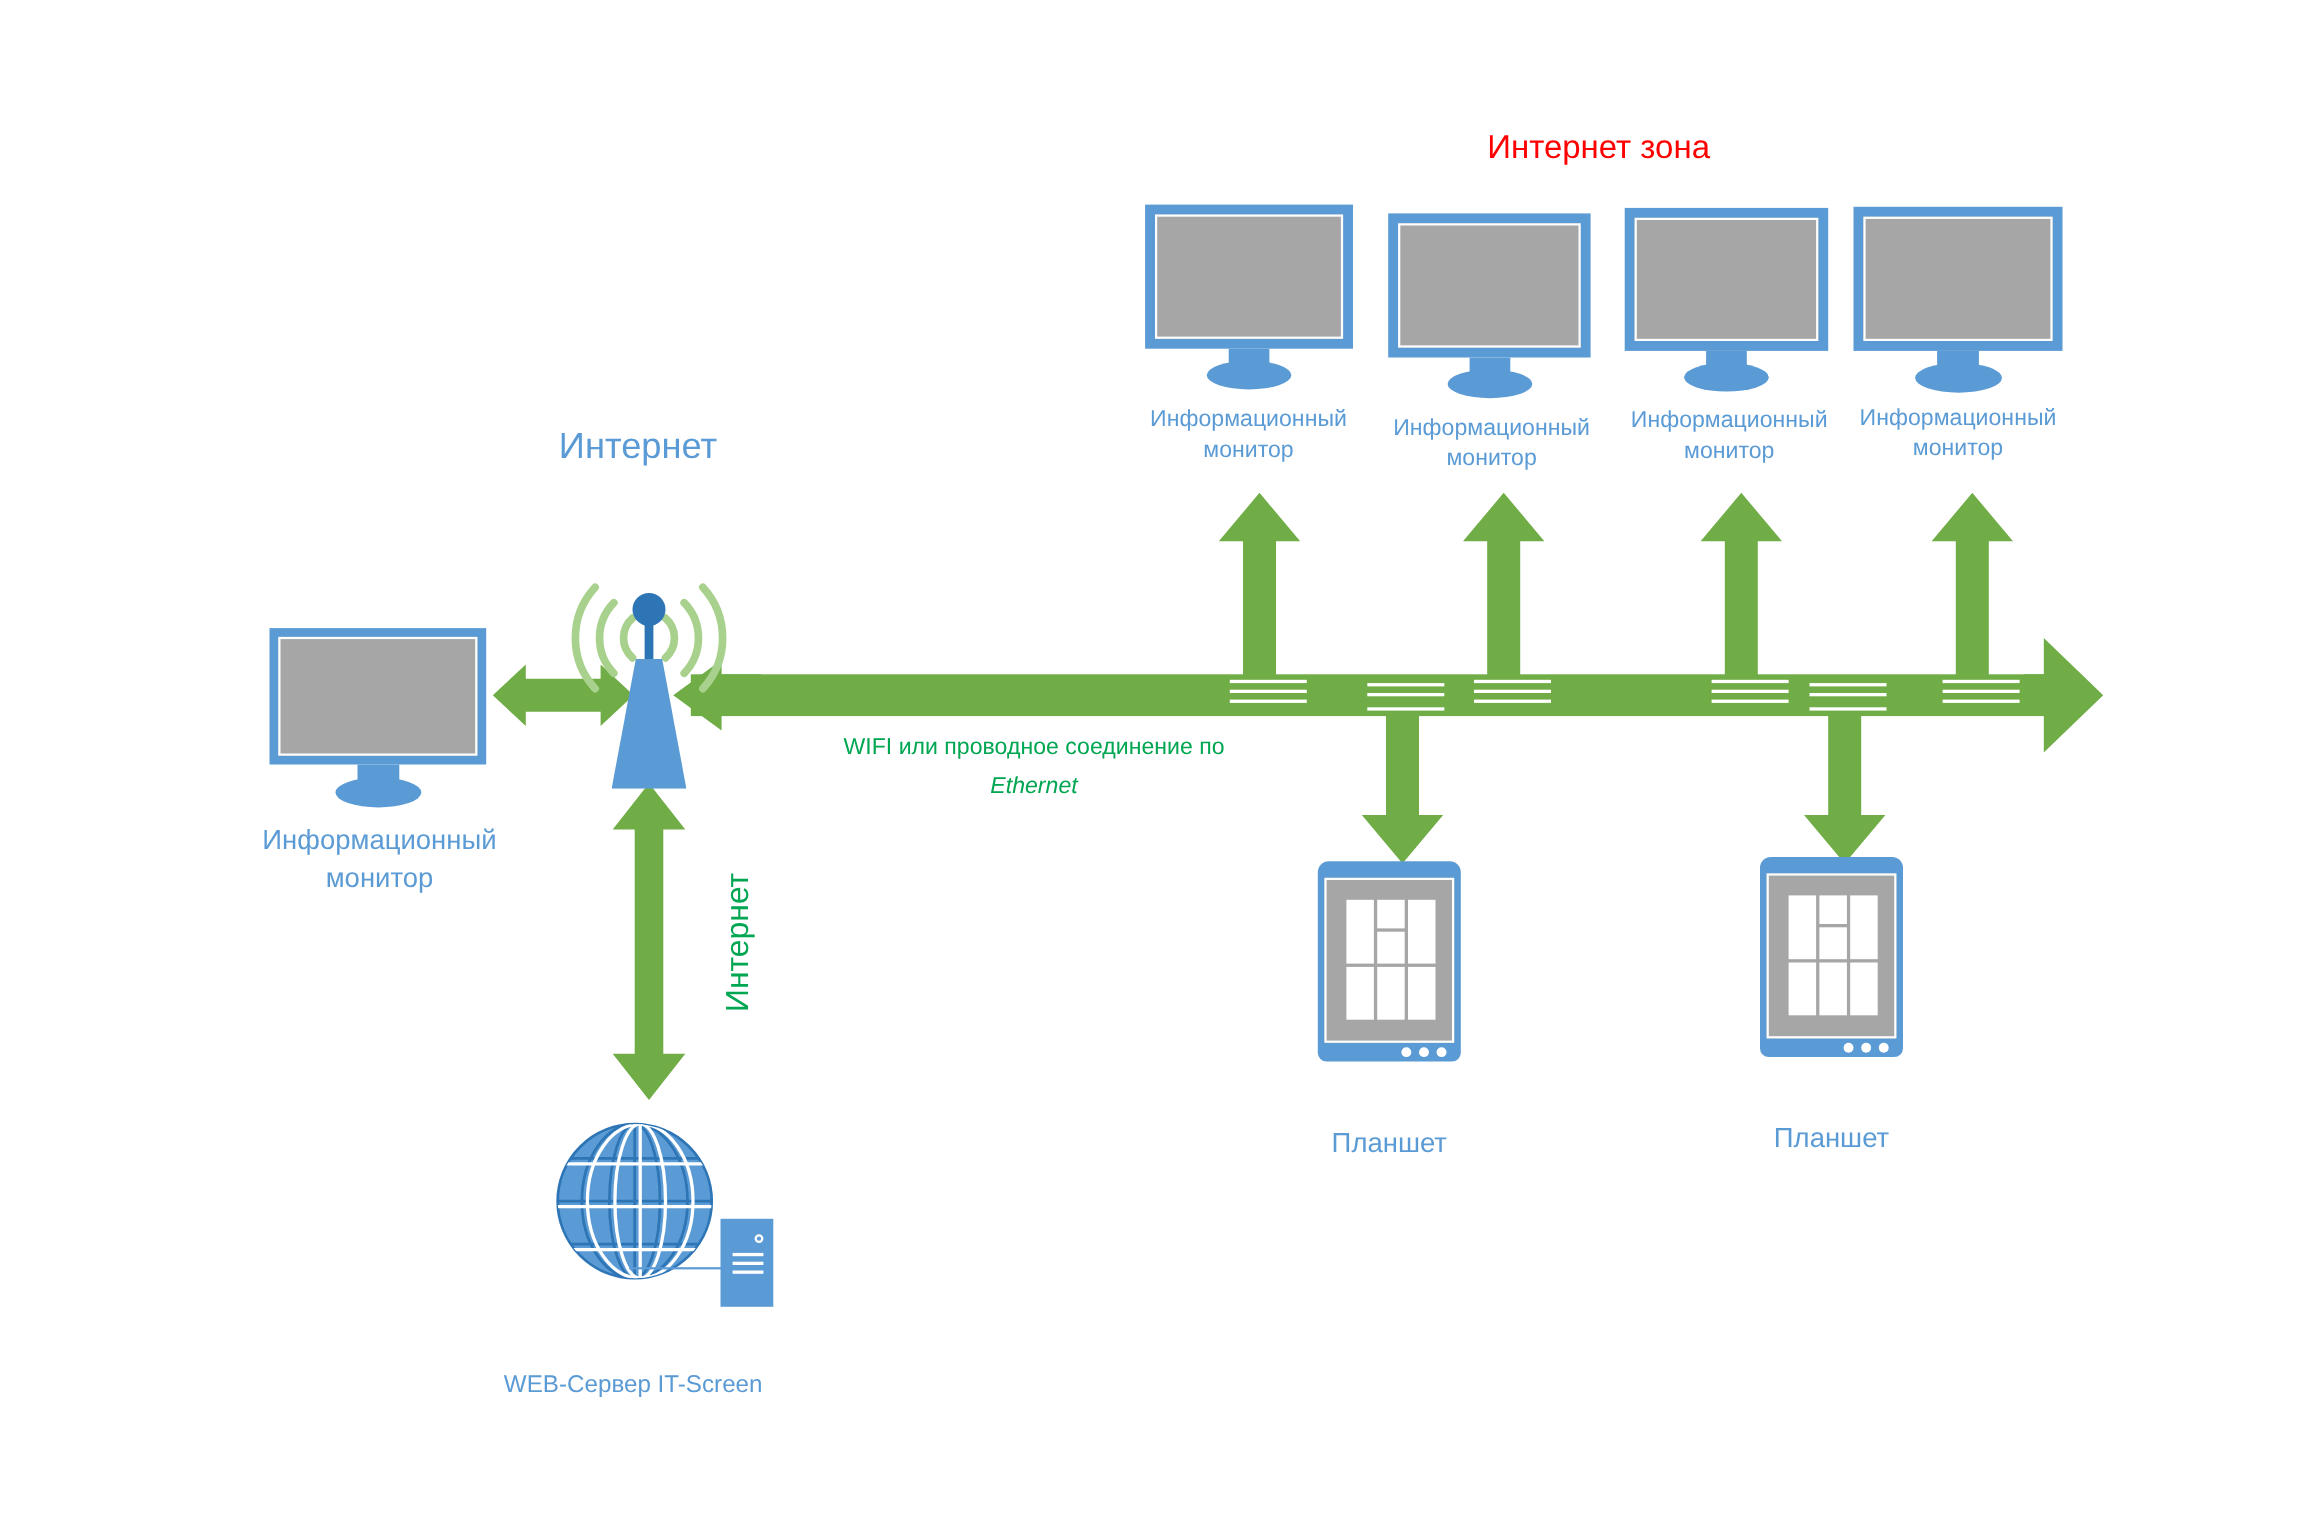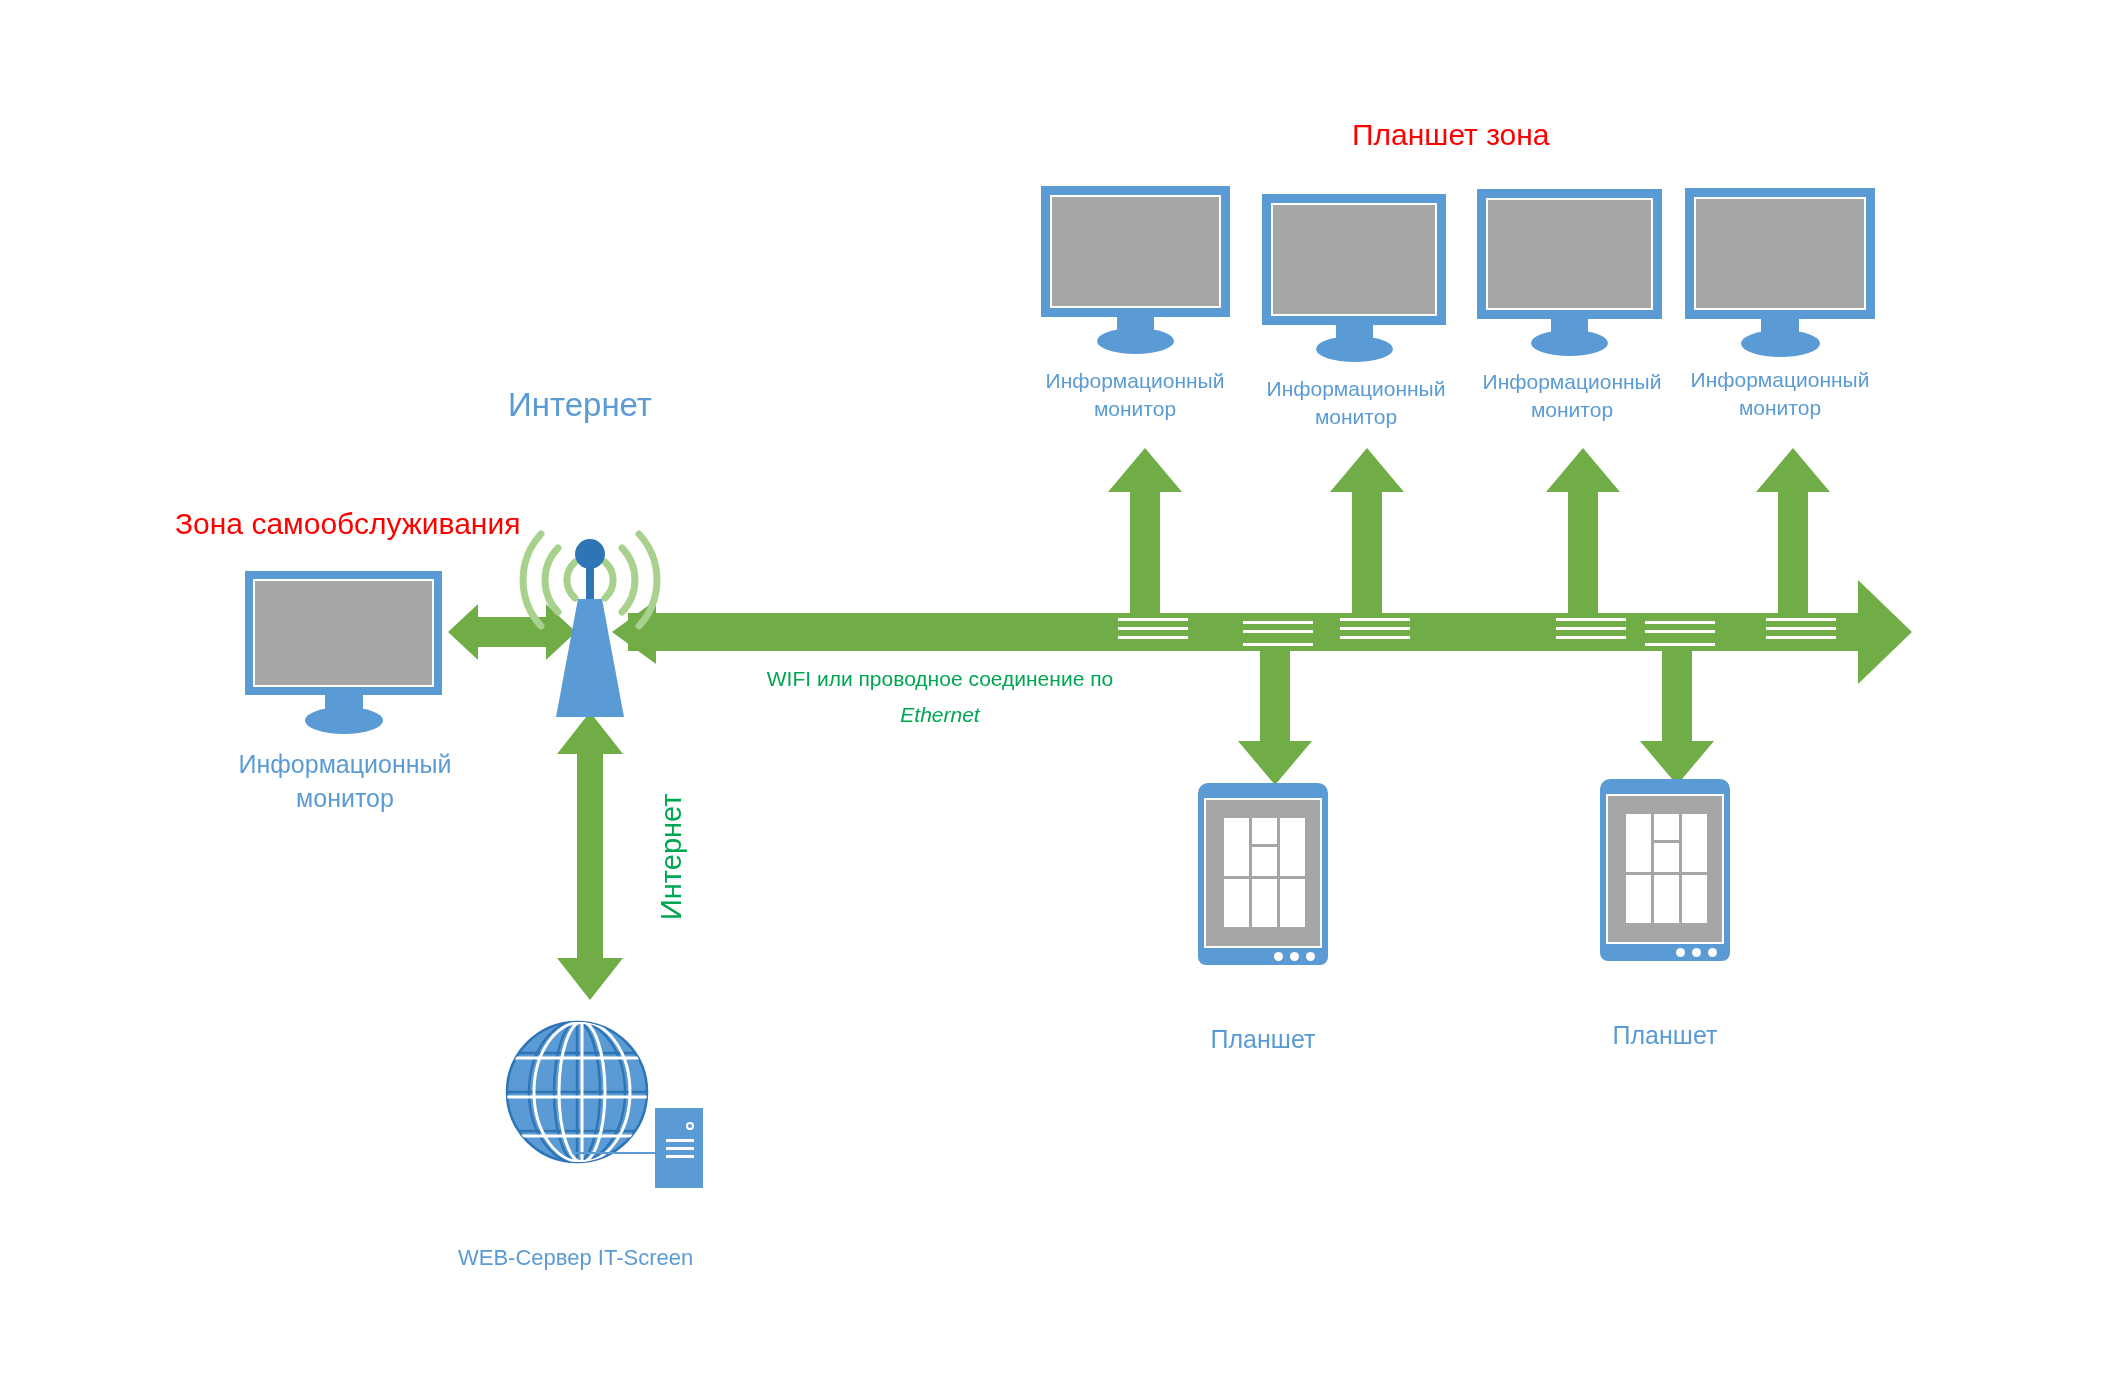--- a/index.html
+++ b/index.html
@@ -129,23 +129,22 @@
 
   
   .gbar { position: absolute; background: #70AD47; }
   .gwhite { position: absolute; background: #ffffff; }
 </style>
 </head>
 <body>
 
 <div id="canvas">
 
-  <div class="abs zone-label" style="left:1352px; top:117px;">Планшет зона</div>
-
-  <div class="abs zone-label" style="left:175px; top:506px;">Зона самообслуживания</div>
+  <div class="abs zone-label" style="left:1352px; top:117px;">Интернет зона</div>
+
 
   <div class="abs blue-title" style="left:420px; top:384px; width:320px;">Интернет</div>
 
   <div class="gbar" style="left:628px; top:613px; width:1230px; height:38px;"></div>
 
   <svg class="abs" style="left:1840px; top:580px;" width="110" height="104">
     <polygon points="0,33 0,71 18,71 18,104 72,52 18,0 18,33" fill="#70AD47"></polygon>
   </svg>
 
   <svg class="abs" style="left:612px; top:600px;" width="80" height="64">

